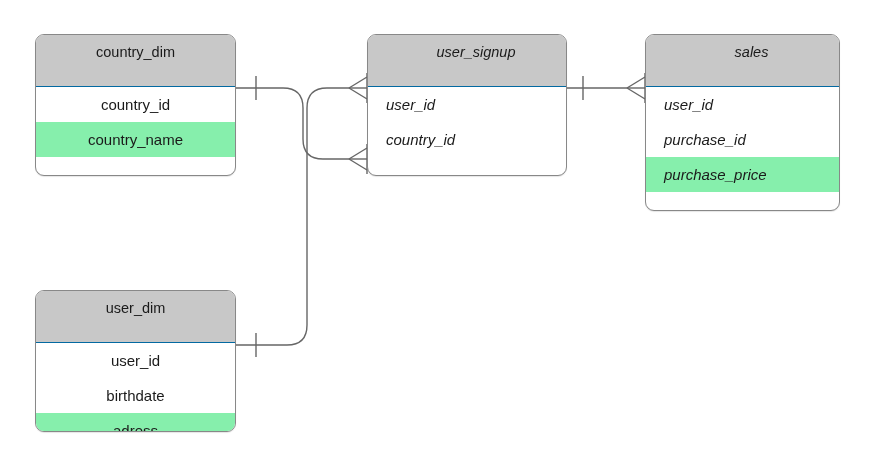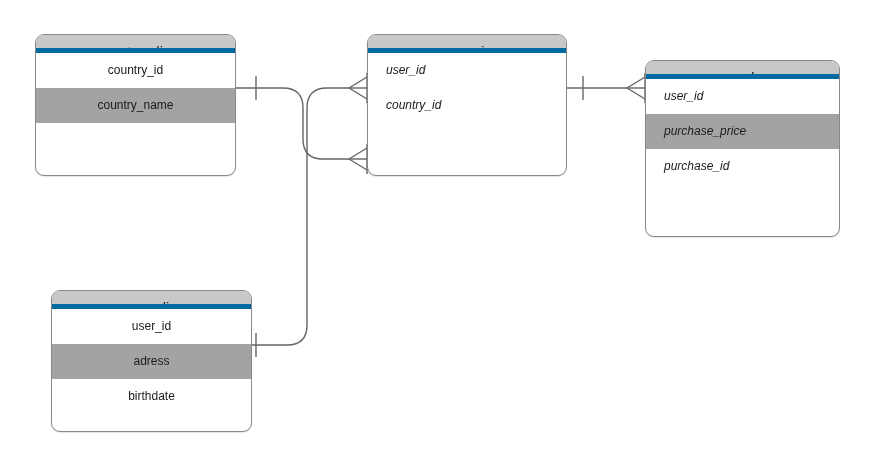--- a/index.html
+++ b/index.html
@@ -28,41 +28,41 @@
     position: absolute;
     box-sizing: border-box;
     border: 1px solid #888888;
     border-radius: 9px;
     background: #ffffff;
     overflow: hidden;
     box-shadow: 0 1px 1px rgba(0,0,0,0.10);
   }
   .entity-header {
     box-sizing: border-box;
-    height: 18px;
+    height: 52px;
     line-height: 34px;
     background: #c8c8c8;
-    border-bottom: 5px solid #0369a1;
+    border-bottom: 1px solid #0369a1;
     font-size: 14.5px;
     color: #1a1a1a;
     white-space: nowrap;
     overflow: hidden;
   }
   .entity-row {
     box-sizing: border-box;
     height: 35px;
     line-height: 35px;
-    font-size: 12px;
+    font-size: 15px;
     color: #1a1a1a;
     background: #ffffff;
     white-space: nowrap;
     overflow: hidden;
   }
   .entity-row.alt {
-    background: #a3a3a3;
+    background: #86efac;
   }
   
   .style-plain .entity-header,
   .style-plain .entity-row {
     text-align: center;
     font-style: normal;
   }
   
   .style-italic .entity-header {
     text-align: center;
@@ -111,27 +111,27 @@
       <div class="entity style-plain" style="left: 35px; top: 34px; width: 201px; height: 142px;">
         <div class="entity-header">country_dim</div>
         <div class="entity-row">country_id</div>
         <div class="entity-row alt">country_name</div>
       </div>
       <div class="entity style-italic" style="left: 367px; top: 34px; width: 200px; height: 142px;">
         <div class="entity-header">user_signup</div>
         <div class="entity-row">user_id</div>
         <div class="entity-row">country_id</div>
       </div>
-      <div class="entity style-italic" style="left: 645px; top: 34px; width: 195px; height: 177px; margin-top: 26px;">
+      <div class="entity style-italic" style="left: 645px; top: 34px; width: 195px; height: 177px;">
         <div class="entity-header">sales</div>
         <div class="entity-row">user_id</div>
+        <div class="entity-row">purchase_id</div>
         <div class="entity-row alt">purchase_price</div>
-        <div class="entity-row">purchase_id</div>
       </div>
-      <div class="entity style-plain" style="left: 35px; top: 290px; width: 201px; height: 142px; margin-left: 16px;">
+      <div class="entity style-plain" style="left: 35px; top: 290px; width: 201px; height: 142px;">
         <div class="entity-header">user_dim</div>
         <div class="entity-row">user_id</div>
+        <div class="entity-row">birthdate</div>
         <div class="entity-row alt">adress</div>
-        <div class="entity-row">birthdate</div>
       </div>
     </div>
 
 </div>
 
 </body></html>

